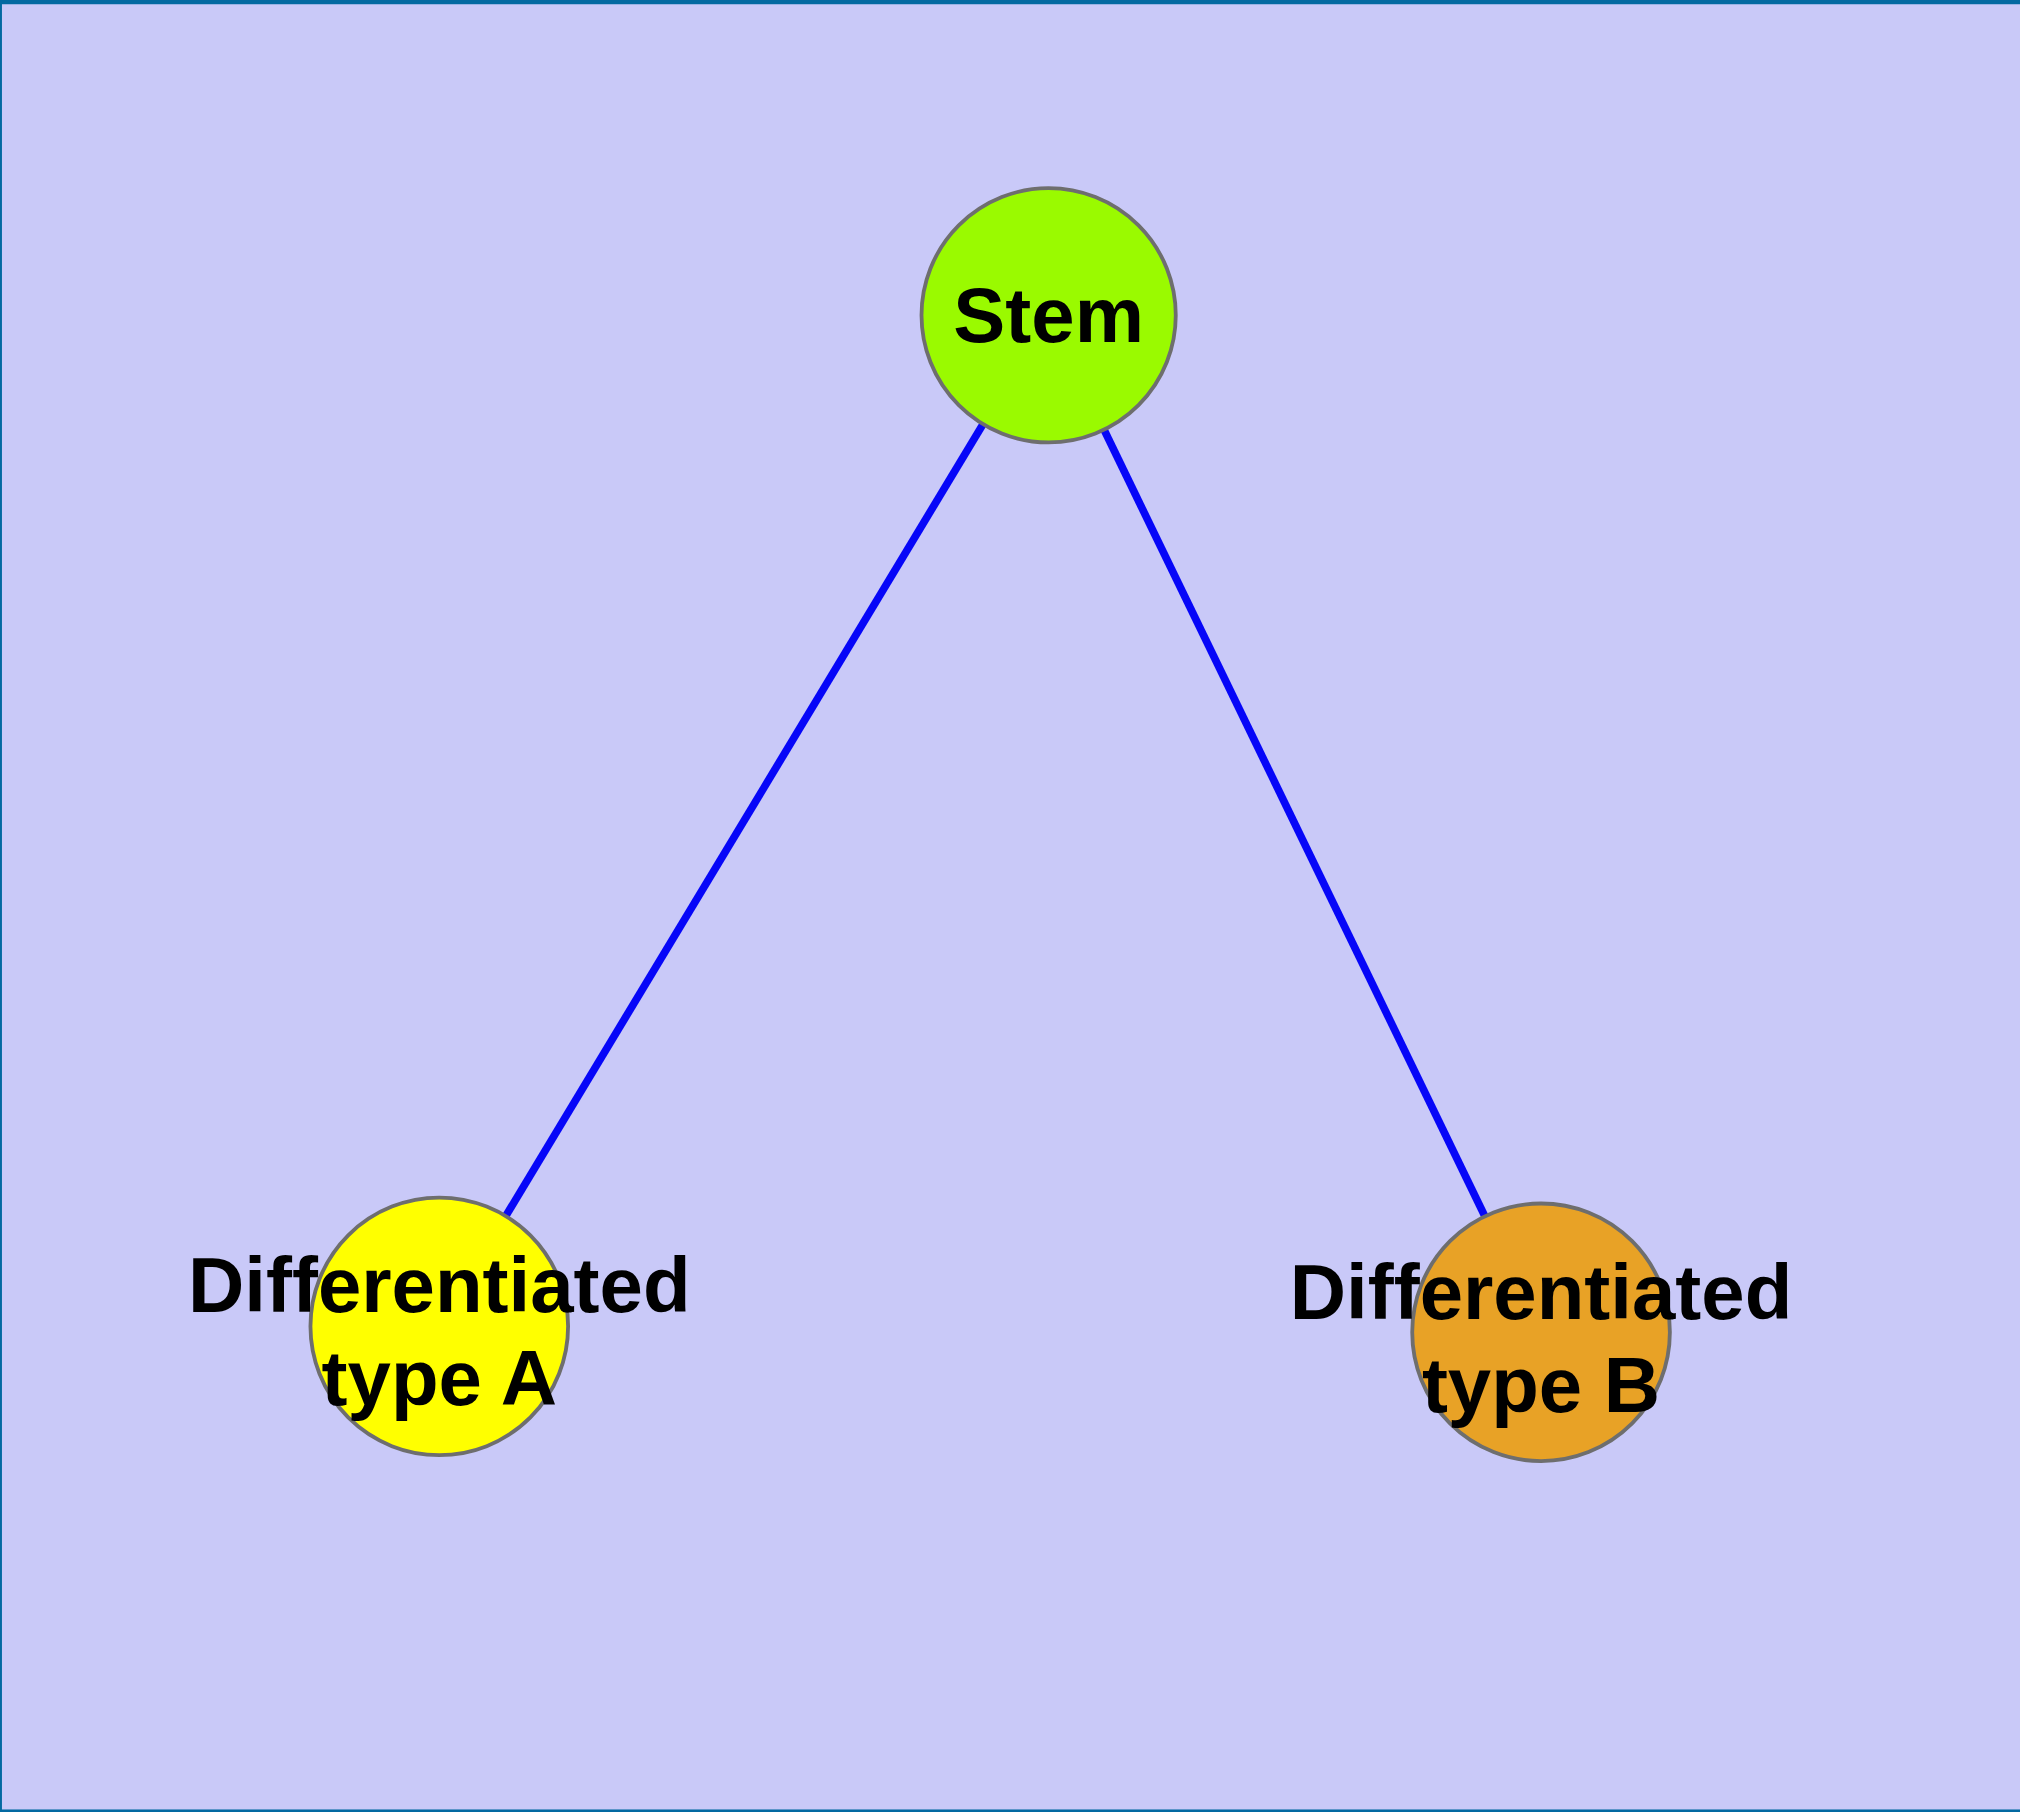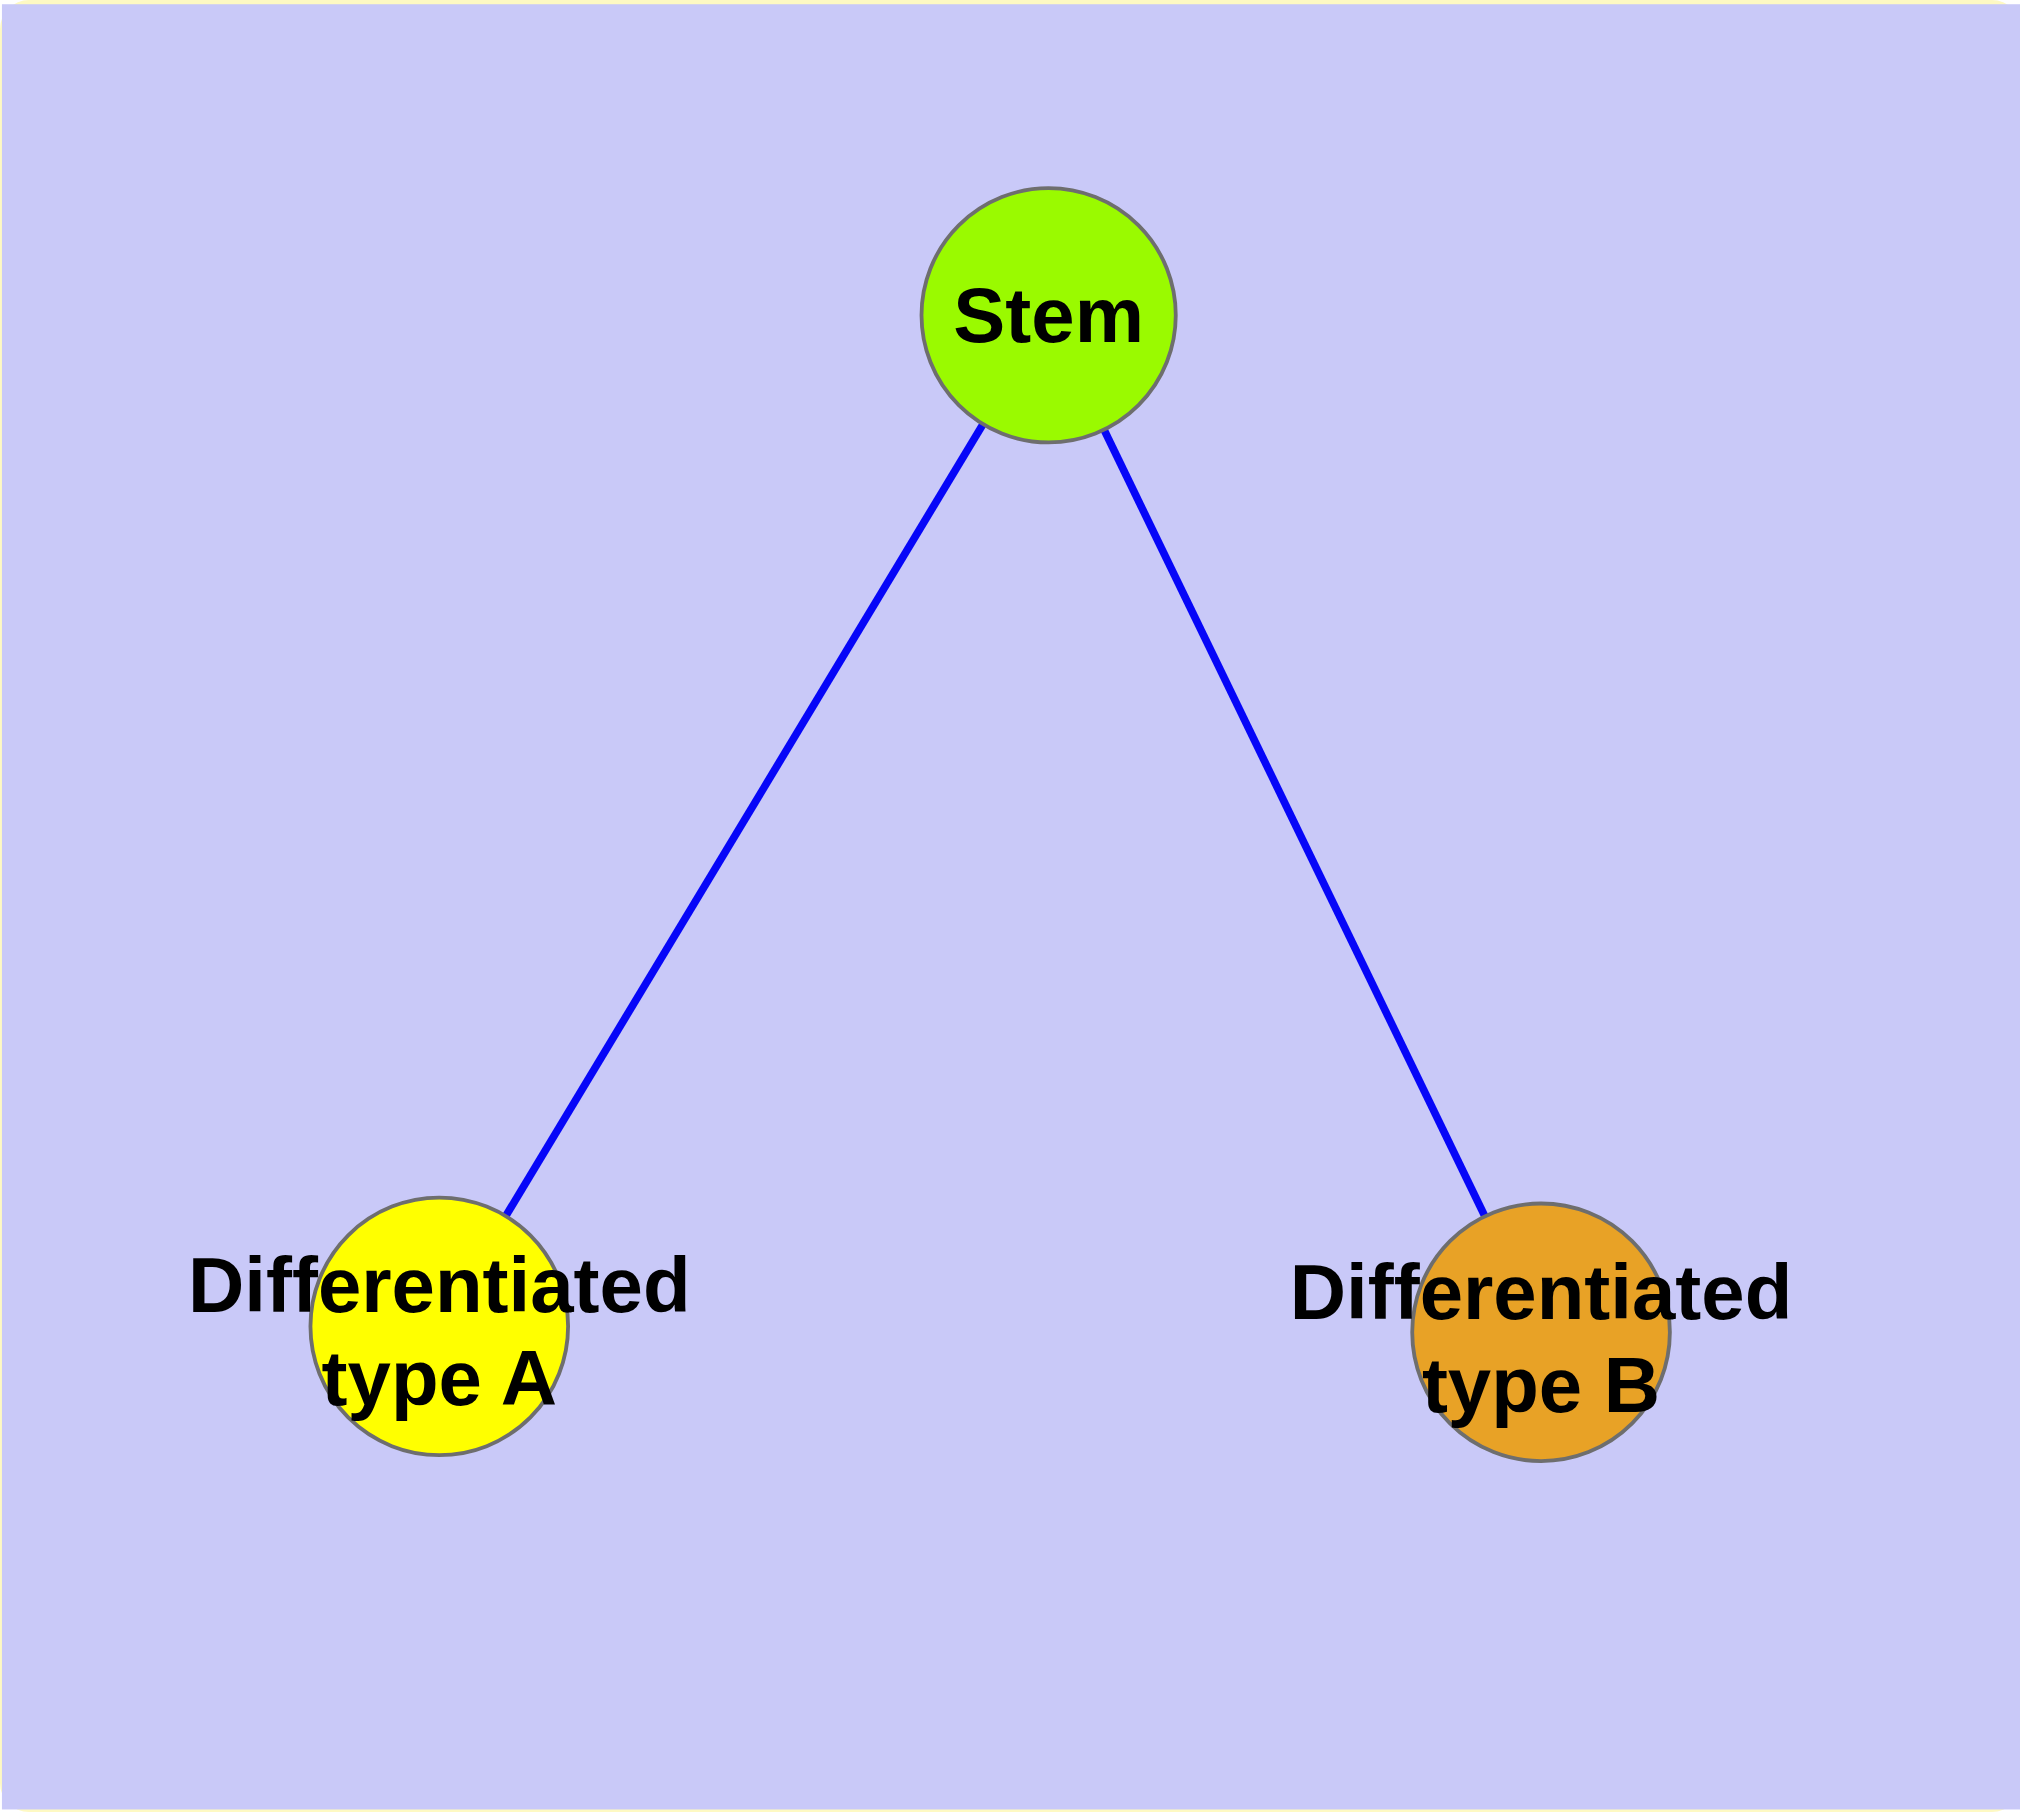--- a/index.html
+++ b/index.html
@@ -5,22 +5,21 @@
   html, body {
     margin: 0;
     padding: 0;
     background: #FFFFFF;
     overflow: hidden;
   }
   .stage {
     position: relative;
     width: 2021px;
     height: 1812px;
-    background: #fef9c3; 
-    border-radius: 29px;
+    background: #0369a1; 
   }
   svg { display: block; }
   .edge {
     stroke-width: 9px;
     stroke-linecap: butt;
   }
   .node-circle {
     stroke: #6E6E6E;
     stroke-width: 4.5px;
   }

